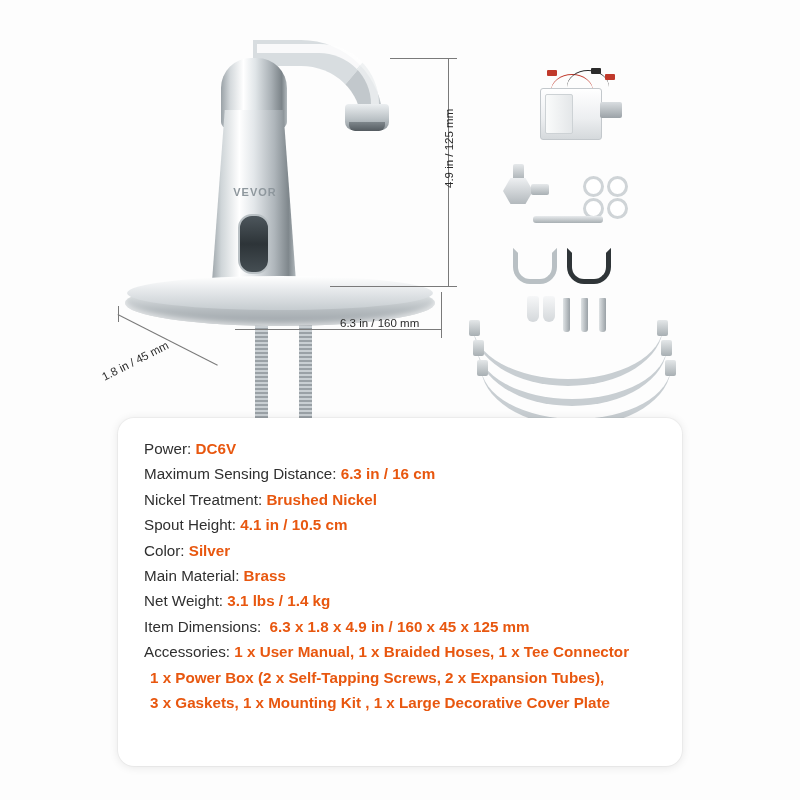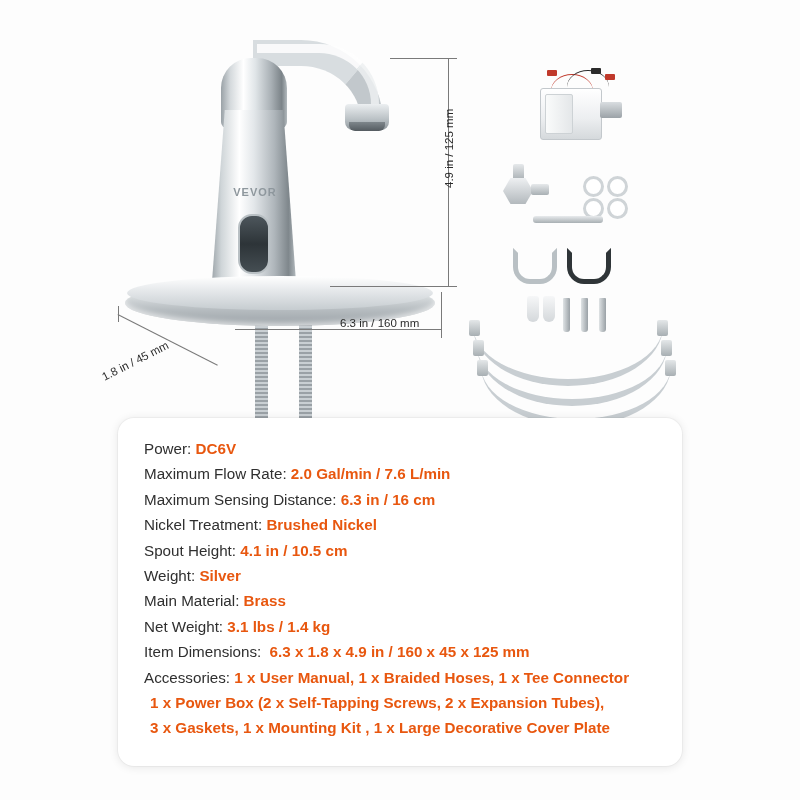--- a/index.html
+++ b/index.html
@@ -454,42 +454,38 @@
 
   <div class="spec-card">
     <ul class="spec-list">
 
 
       <li class="spec-row">
         <span class="spec-label">Power:</span>
         <span class="spec-value">DC6V</span>
       </li>
 
-      <li class="spec-row">
-        <span class="spec-label">Maximum Flow Rate:</span>
-        <span class="spec-value">2.0 Gal/min / 7.6 L/min</span>
-      </li>
 
       <li class="spec-row">
         <span class="spec-label">Maximum Sensing Distance:</span>
         <span class="spec-value">6.3 in / 16 cm</span>
       </li>
 
       <li class="spec-row">
         <span class="spec-label">Nickel Treatment:</span>
         <span class="spec-value">Brushed Nickel</span>
       </li>
 
       <li class="spec-row">
         <span class="spec-label">Spout Height:</span>
         <span class="spec-value">4.1 in / 10.5 cm</span>
       </li>
 
       <li class="spec-row">
-        <span class="spec-label">Weight:</span>
+        <span class="spec-label">Color:</span>
         <span class="spec-value">Silver</span>
       </li>
 
       <li class="spec-row">
         <span class="spec-label">Main Material:</span>
         <span class="spec-value">Brass</span>
       </li>
 
       <li class="spec-row">
         <span class="spec-label">Net Weight:</span>

